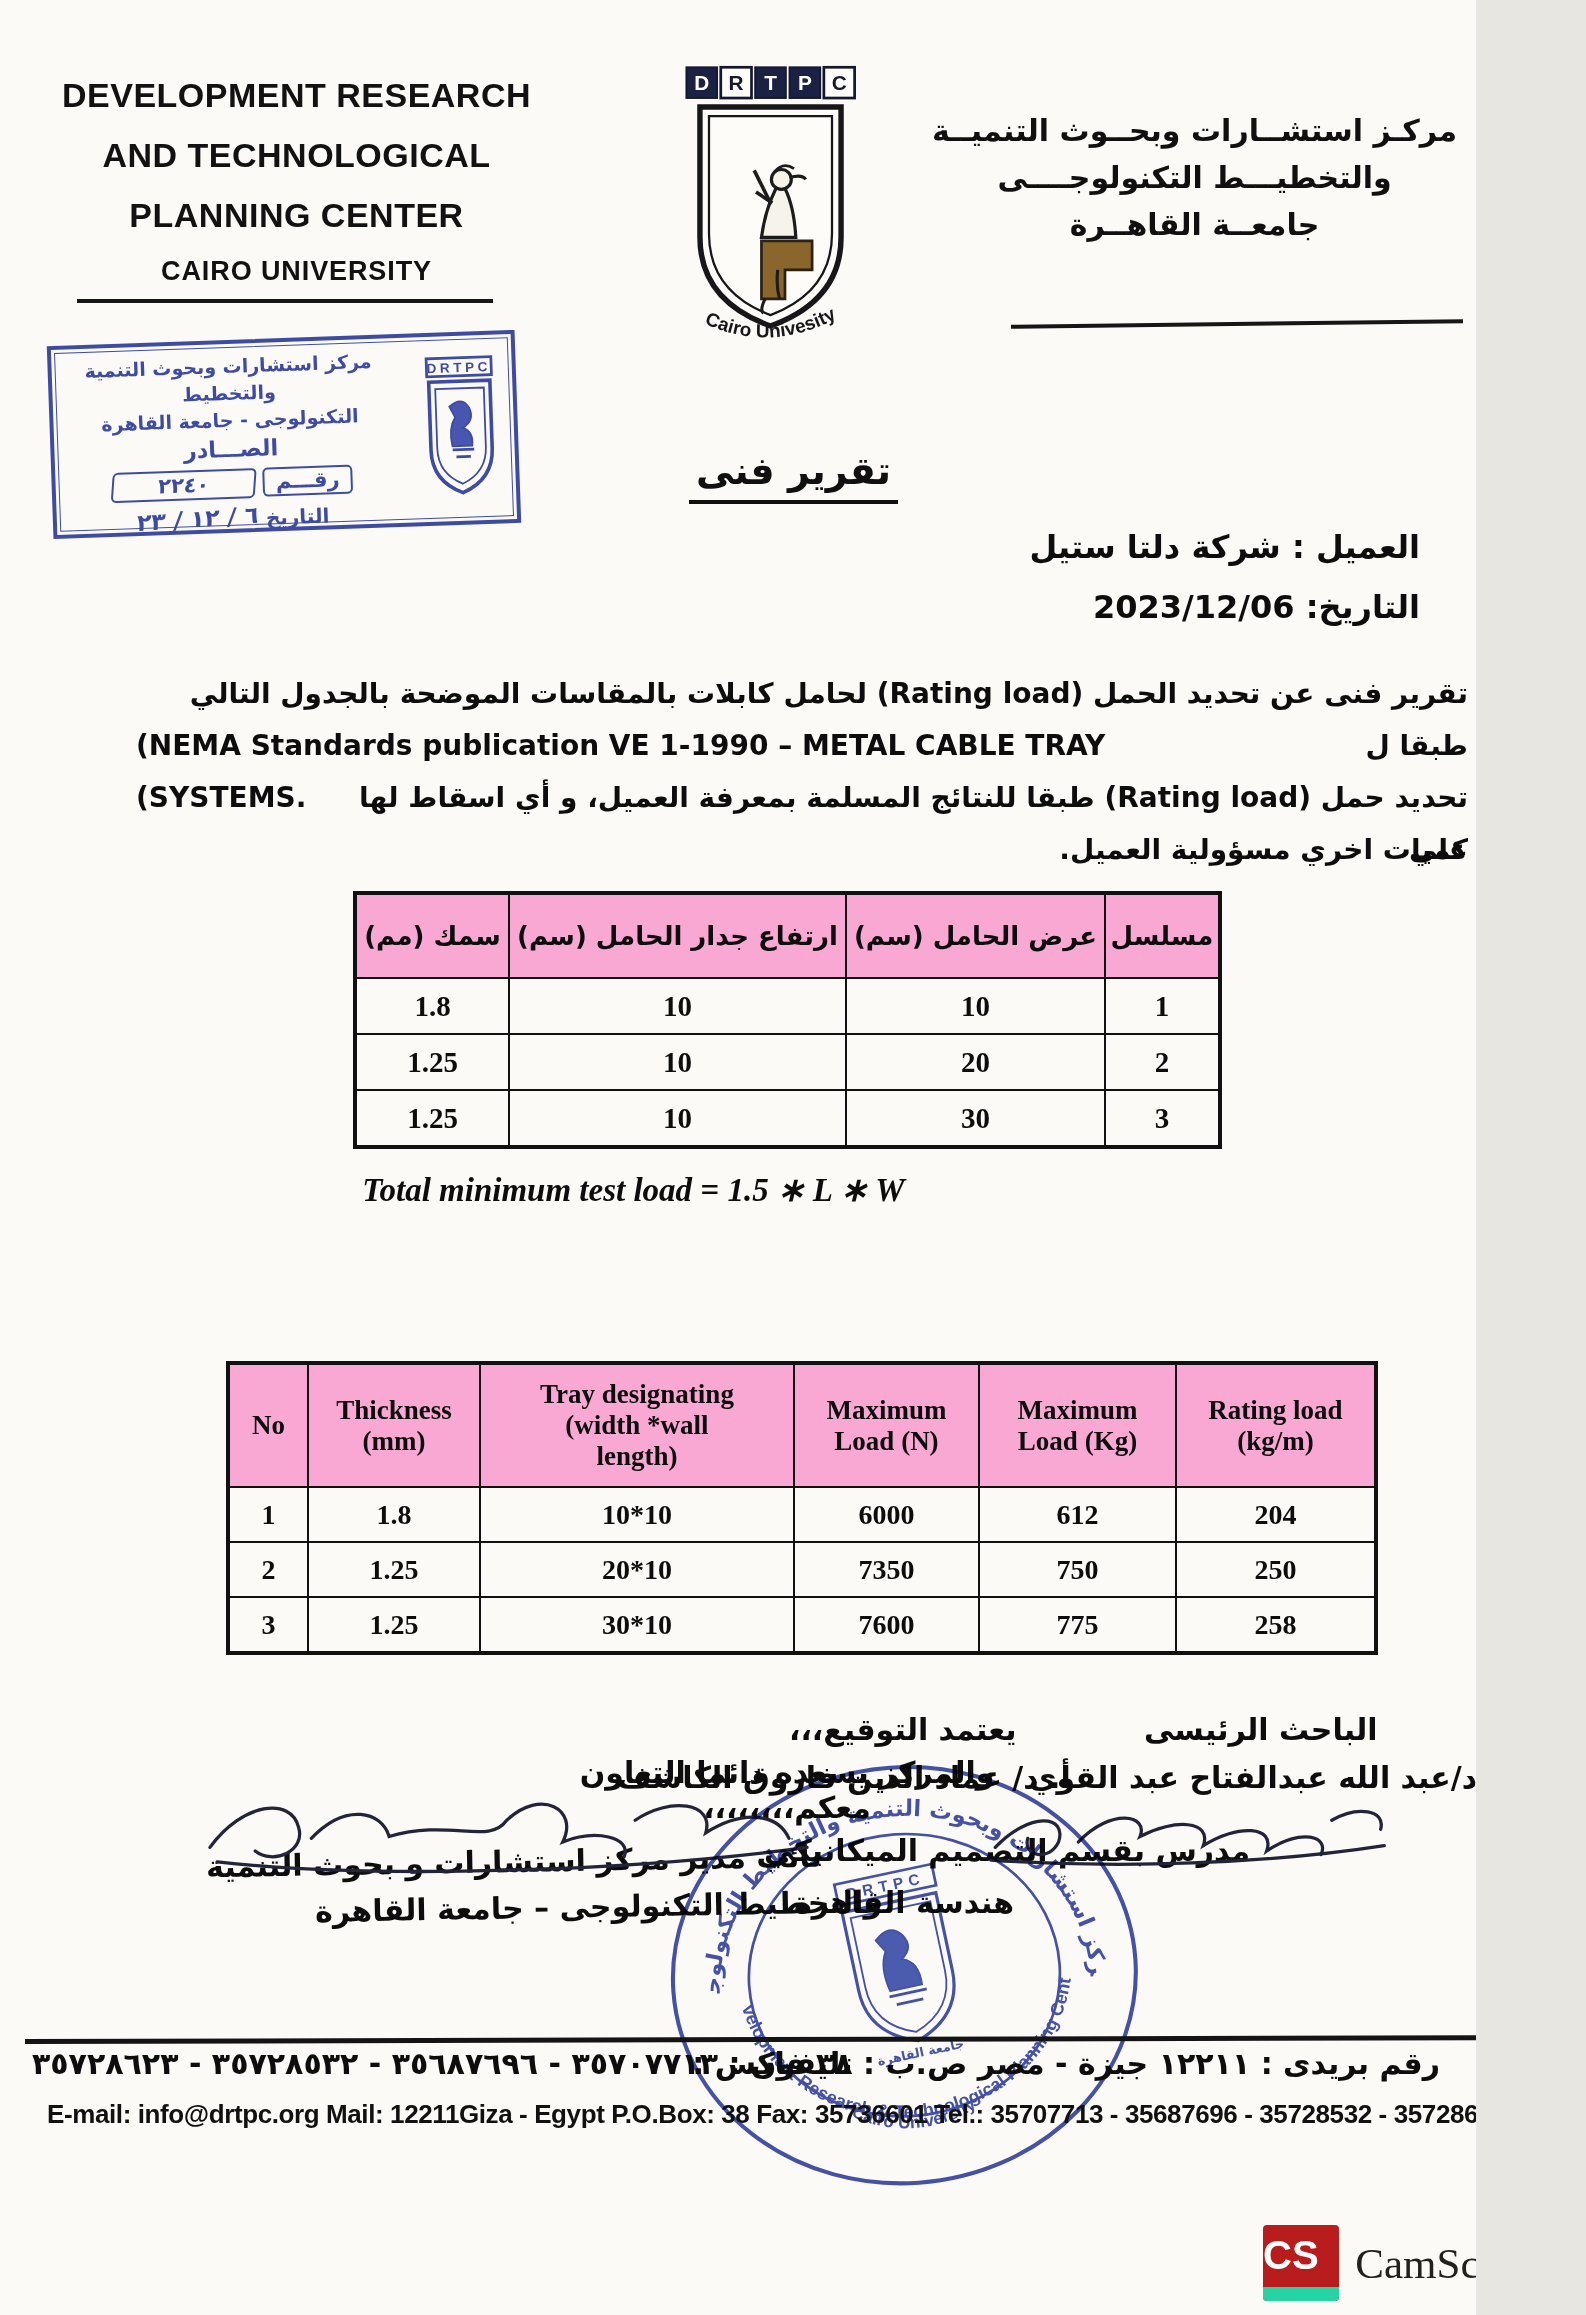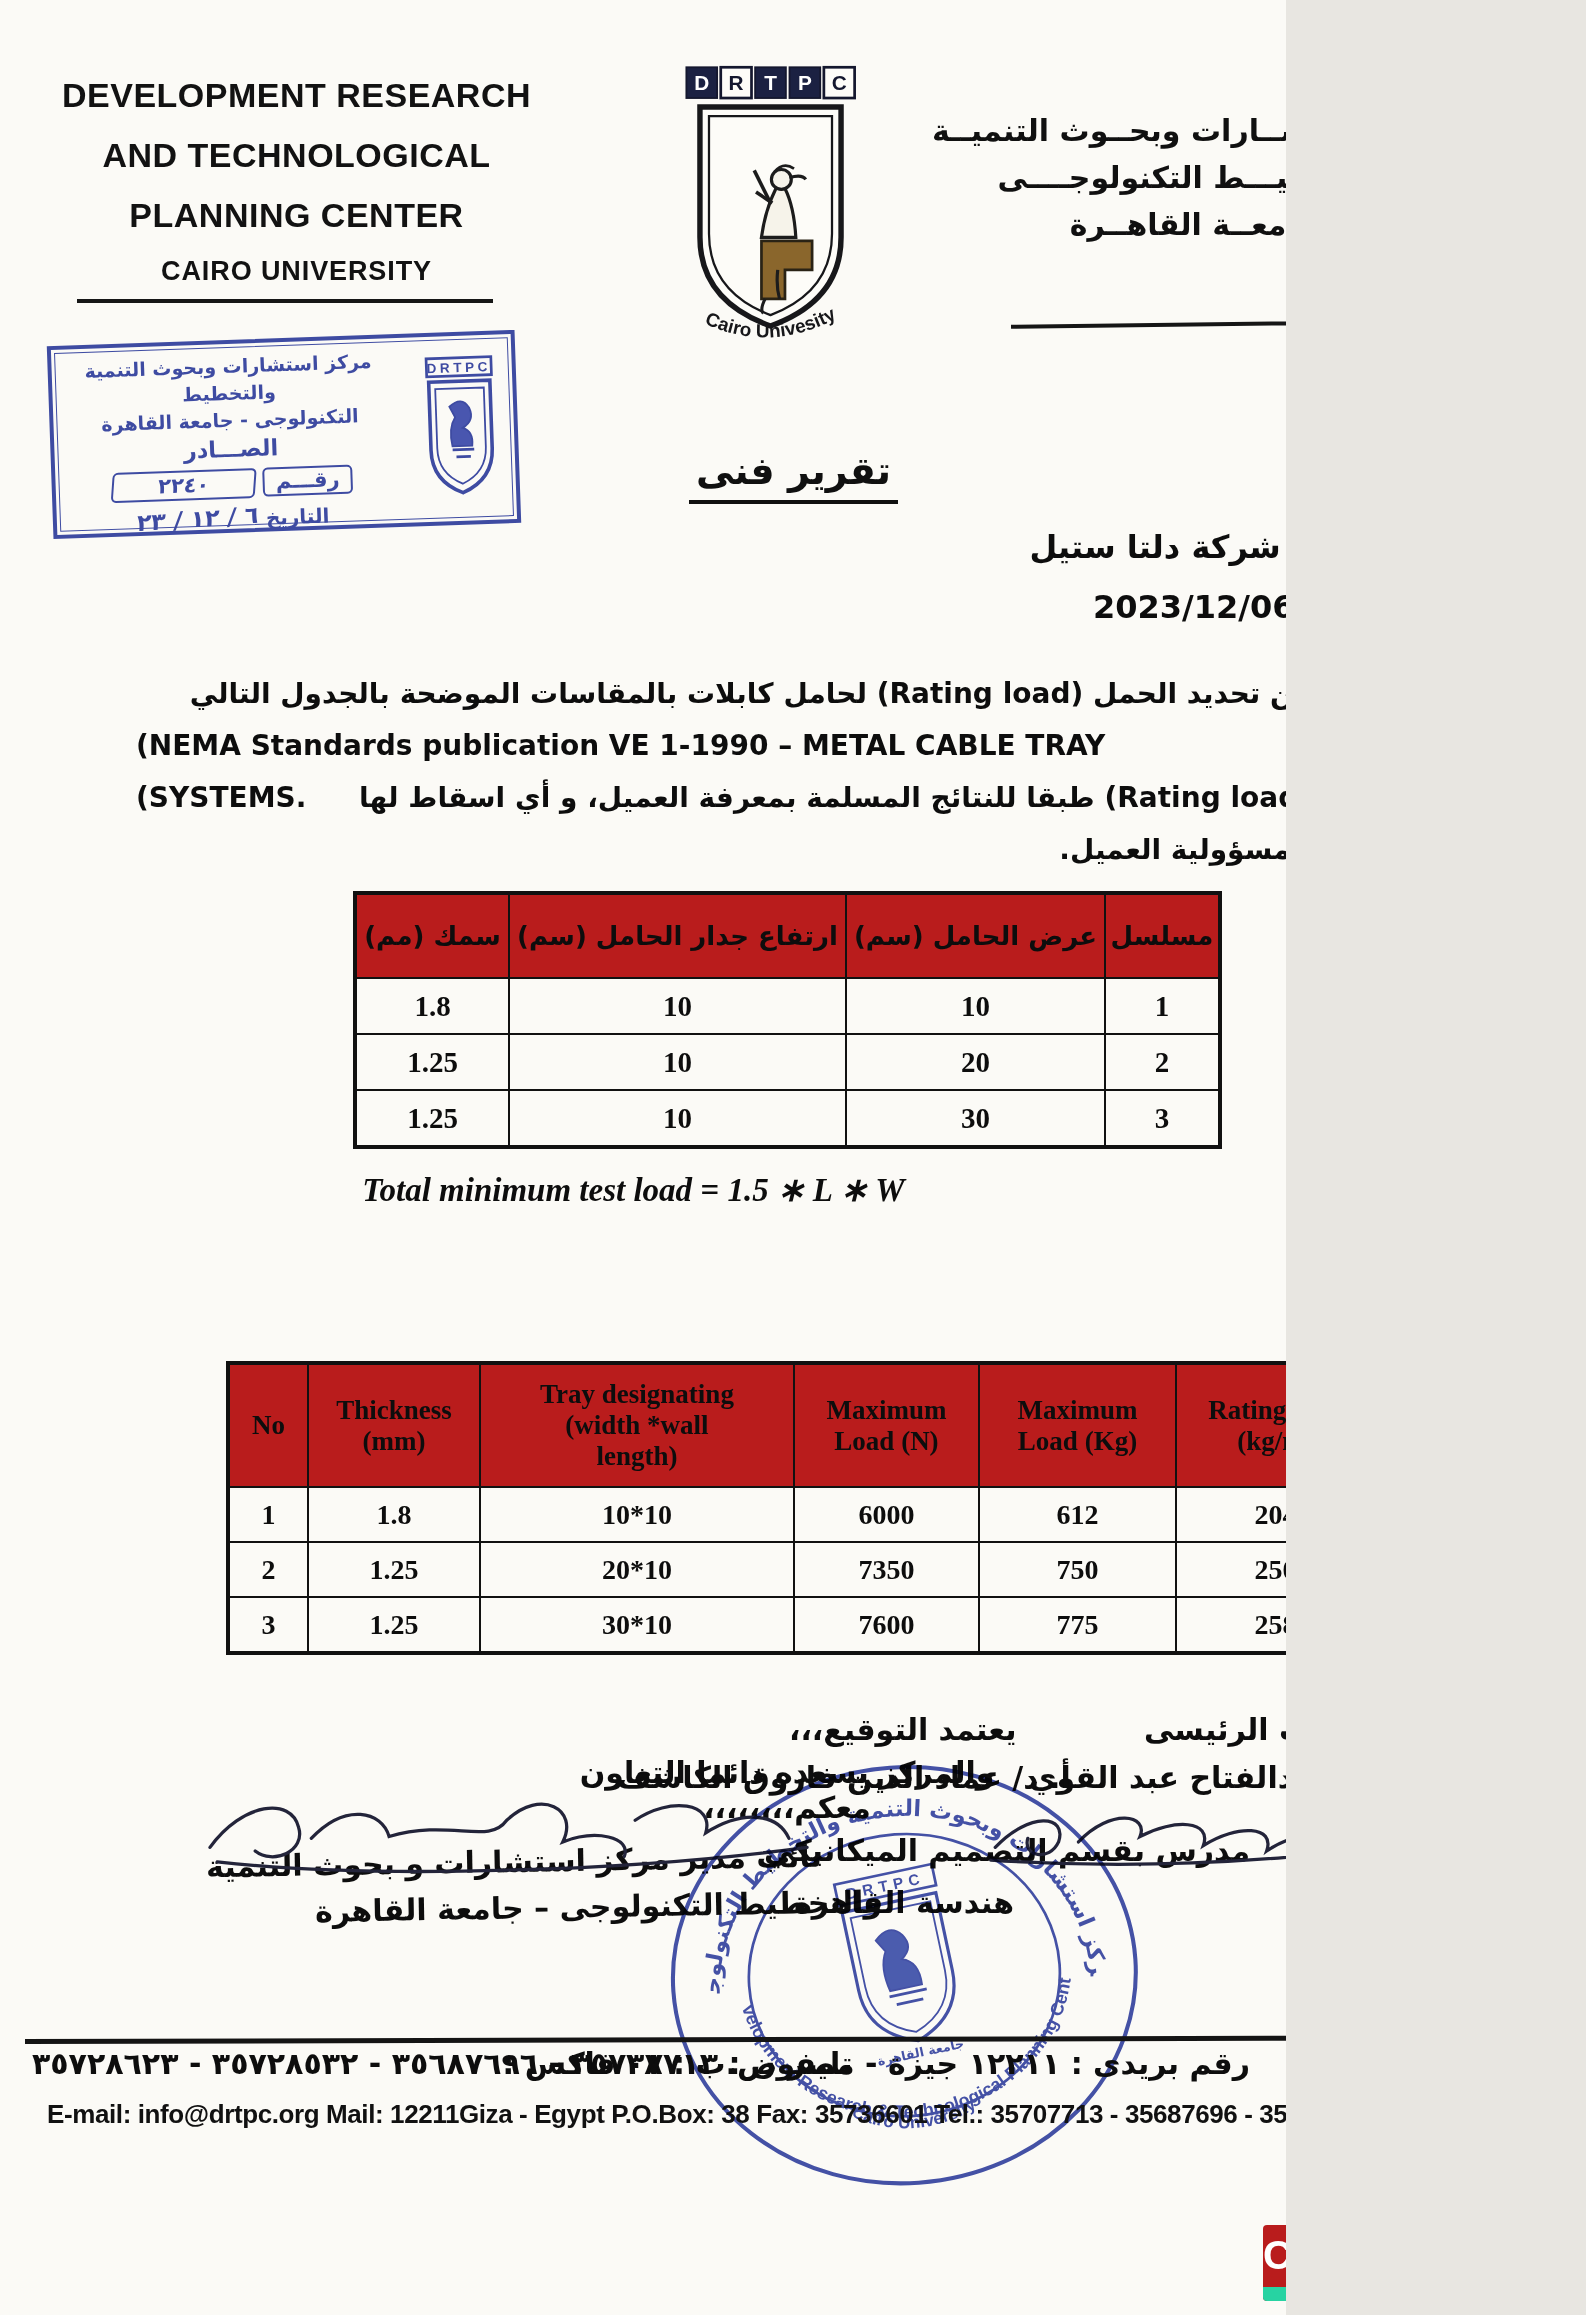--- a/index.html
+++ b/index.html
@@ -1,17 +1,17 @@
 <!DOCTYPE html>
 <html style="font-size:14.5px"><head>
 <meta charset="utf-8">
 <style>
   html,body{margin:0;padding:0;}
   body{width:1587px;height:2316px;background:#e8e6e1;font-family:"Liberation Serif",serif;}
-  .page{position:relative;width:1286px;height:2316px;background:#fbfaf6;overflow:hidden;}
+  .page{position:relative;width:1476px;height:2316px;background:#fbfaf6;overflow:hidden;}
   .abs{position:absolute;}
 
   
   .hdr-en{left:50px;top:65px;width:493px;text-align:center;color:#121212;
           font-family:"Liberation Sans",sans-serif;font-weight:bold;}
   .hdr-en .l{font-size:34px;line-height:60px;letter-spacing:0.5px;}
   .hdr-en-sub{font-size:27px;line-height:43px;letter-spacing:0.9px;margin-top:5.4px;font-weight:bold;}
   .rule{background:#161616;height:3.6px;}
   .rule-left{left:77px;top:299px;width:416px;}
   .rule-right{left:1011px;top:322px;width:452px;transform:rotate(-.7deg);}
@@ -53,21 +53,21 @@
   .bl{height:52px;line-height:52px;}
   .bl.rtl{direction:rtl;text-align:right;}
   .bl.just{direction:rtl;text-align:justify;}
   .bl.split{display:flex;justify-content:space-between;direction:ltr;gap:29px;}
 
   
   table{border-collapse:collapse;table-layout:fixed;color:#0d0d0d;}
   .t1{left:353px;top:891px;width:864px;}
   .t2{left:226px;top:1361px;width:1147px;}
   th,td{border:2.7px solid #111;text-align:center;vertical-align:middle;}
-  .t1 th,.t2 th{background:#b91c1c;white-space:pre-line;}
+  .t1 th,.t2 th{background:#f9a8d4;white-space:pre-line;}
   .t1{border:4.5px solid #111;}
   .t2{border:4.5px solid #111;}
   .t1 th{height:80px;font-family:"DejaVu Sans",sans-serif;font-size:26px;font-weight:bold;}
   .t1 td{height:52px;font-family:"Liberation Serif",serif;font-size:29px;font-weight:bold;}
   .t2 th{height:119px;font-family:"Liberation Serif",serif;font-size:27px;font-weight:bold;}
   .t2 td{height:51px;font-family:"Liberation Serif",serif;font-size:28px;font-weight:bold;}
 
   
   .formula{left:136px;top:1170px;width:995px;text-align:center;font-family:"Liberation Serif",serif;
     font-weight:bold;font-style:italic;font-size:33px;color:#0d0d0d;}

